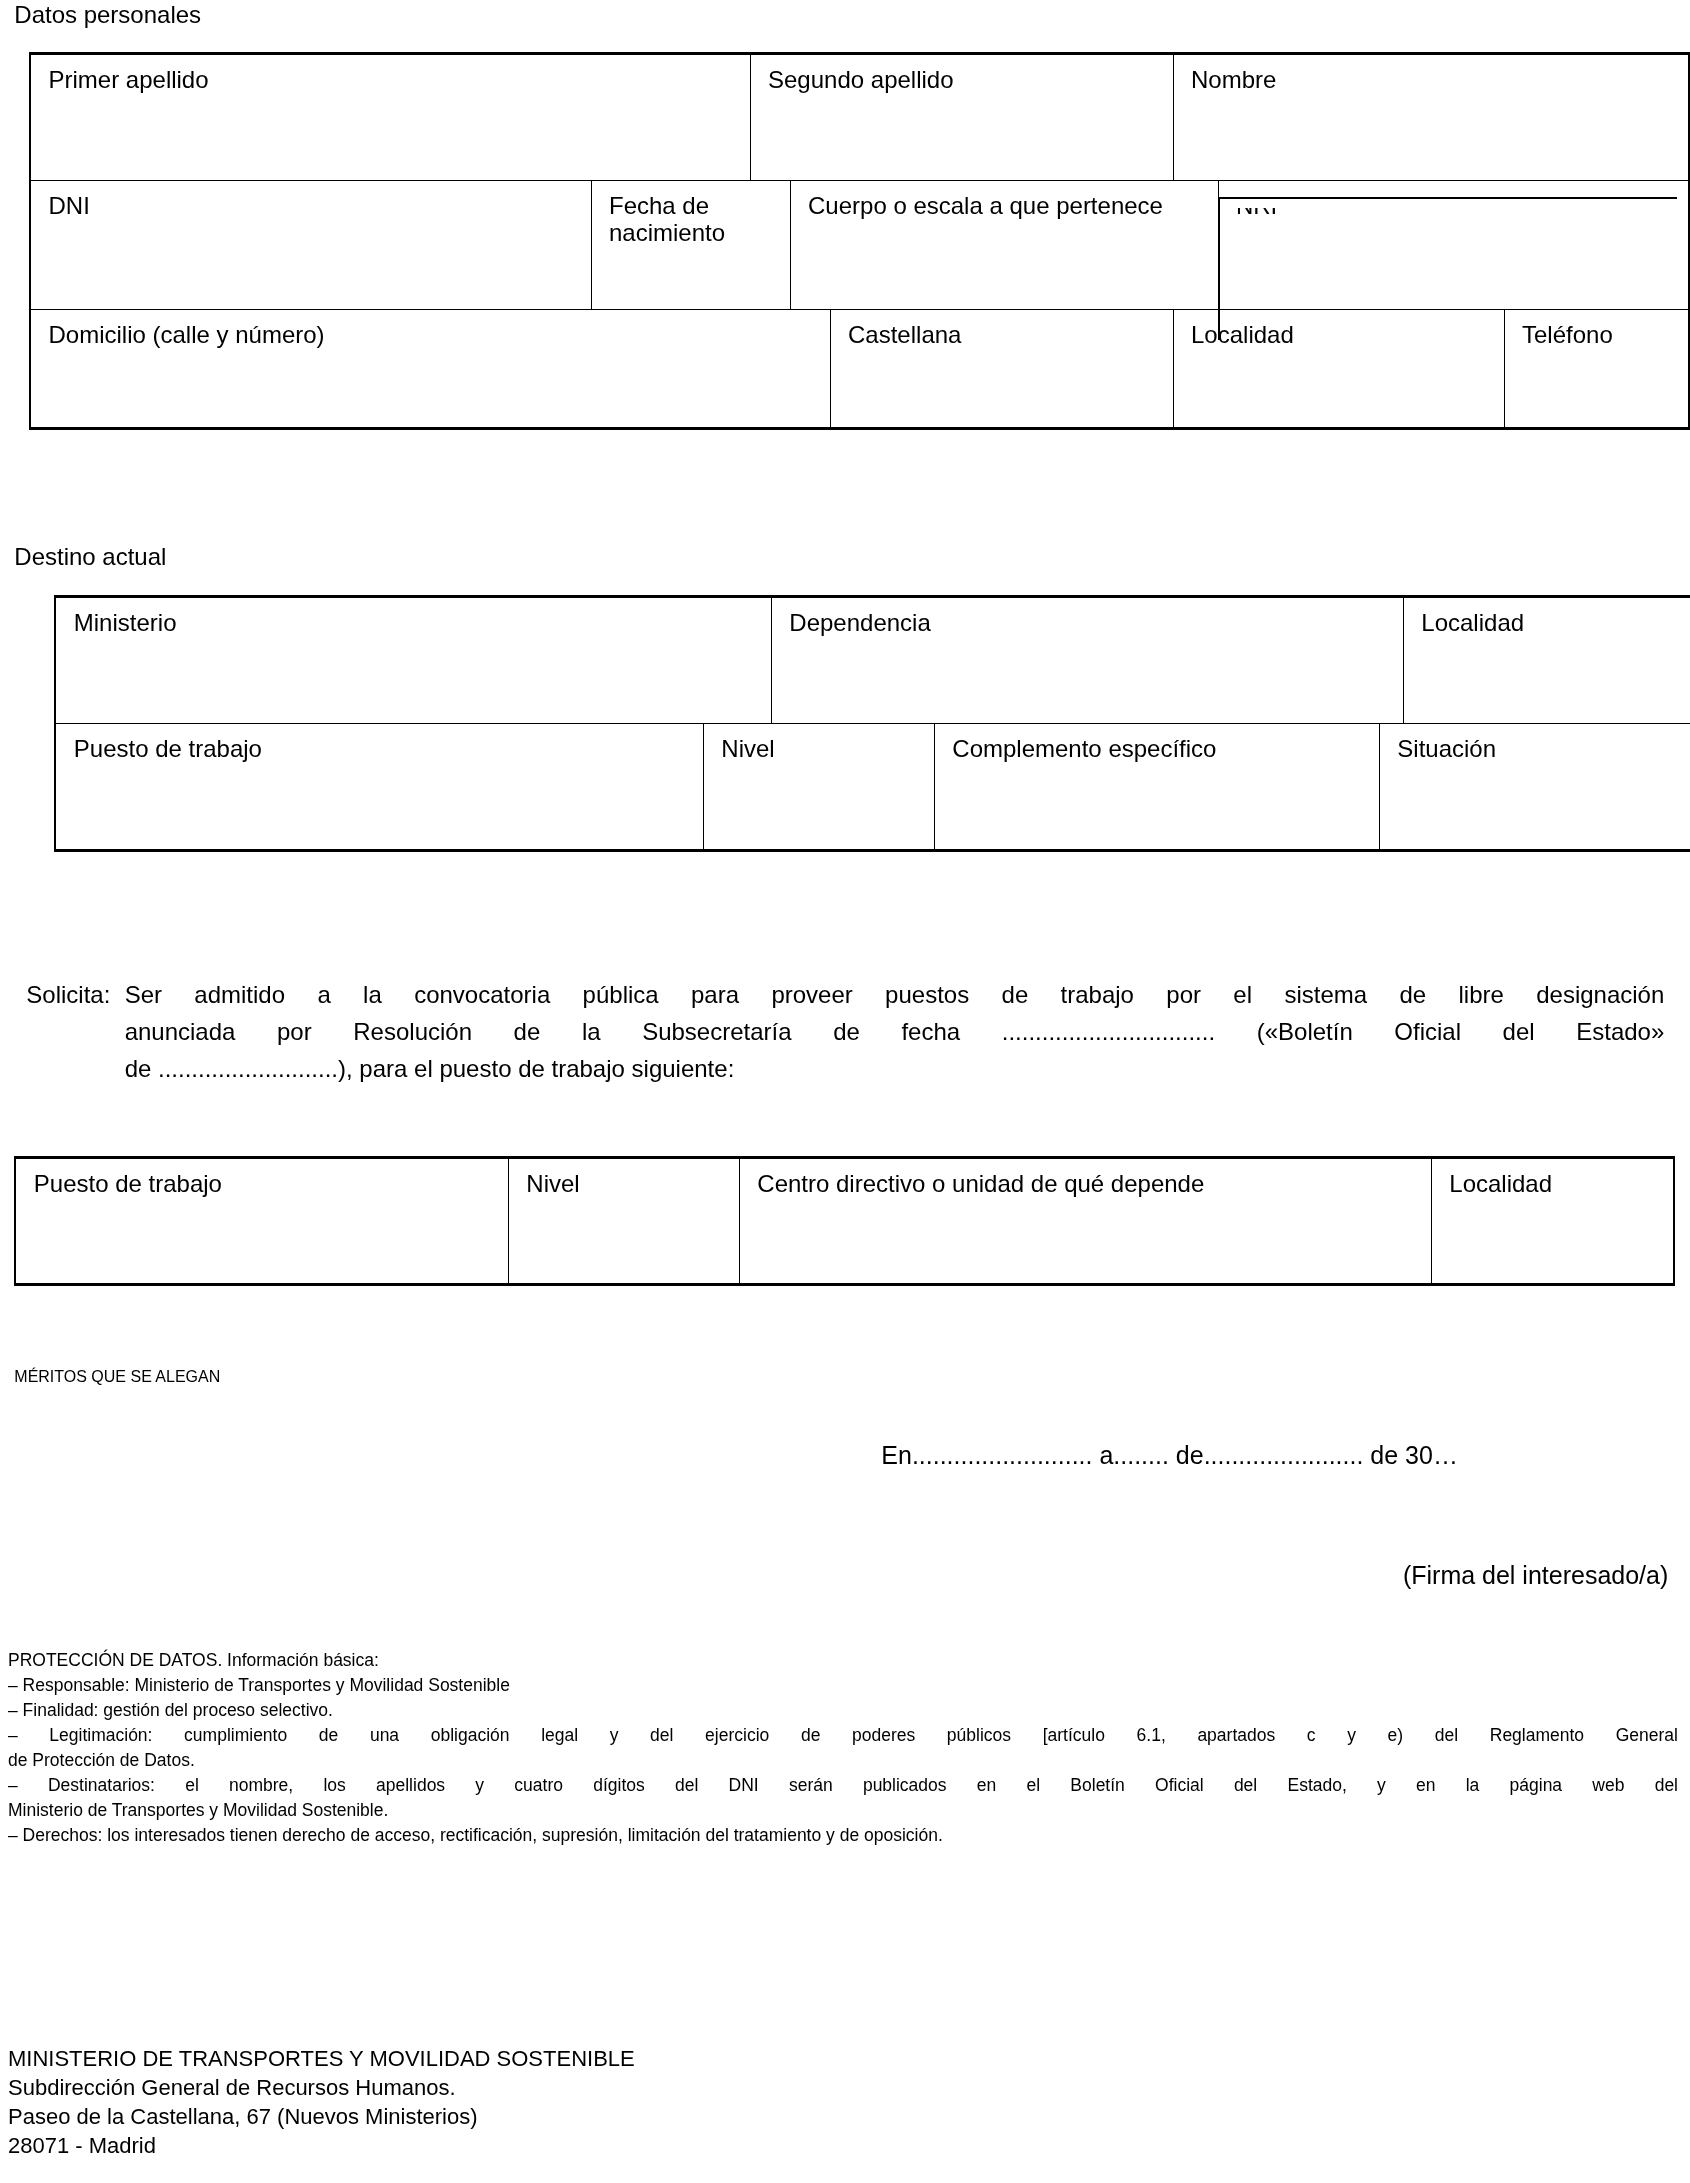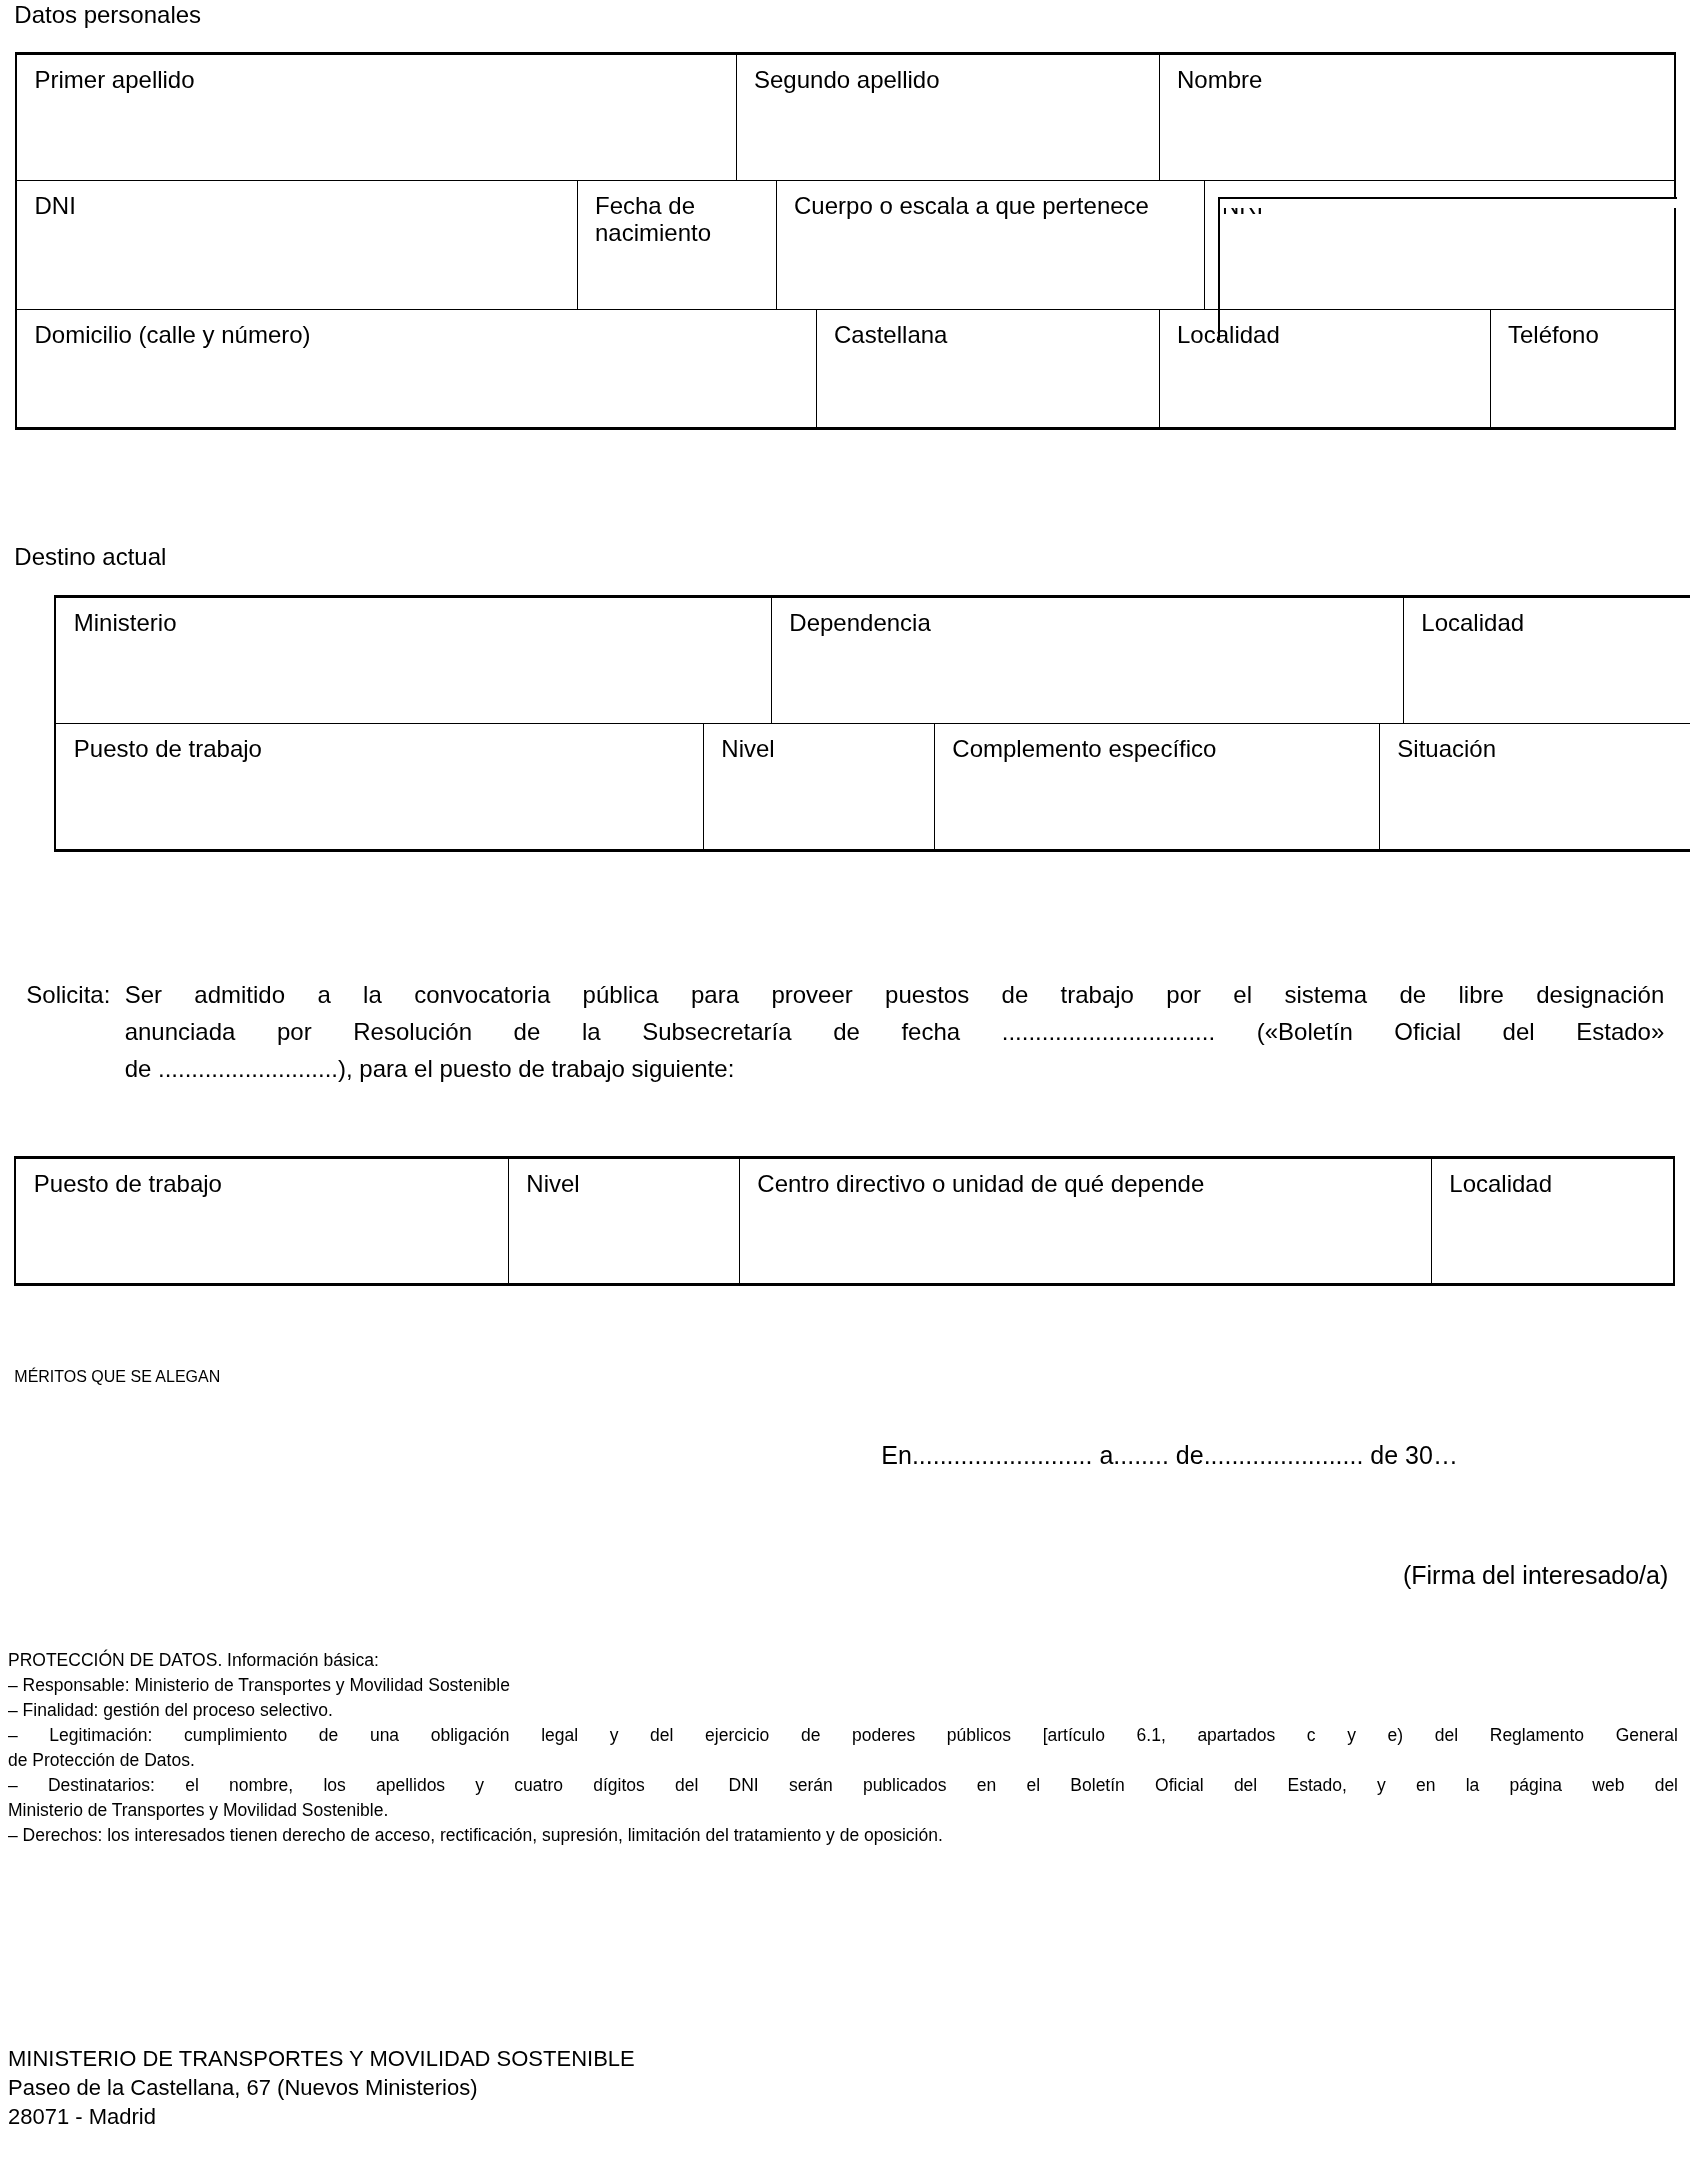--- a/index.html
+++ b/index.html
@@ -124,21 +124,21 @@
 </style>
 </head>
 <body>
 
 <div class="page">
 
   <div class="abs" style="left:14.3px; top:0px;">
     <div class="caption">Datos personales</div>
   </div>
 
-  <div class="abs" style="left:15px; top:52px;">
+  <div class="abs" style="left:29px; top:52px;">
     <table class="form-table">
       <colgroup>
         <col style="width:561px">
         <col style="width:159px">
         <col style="width:40px">
         <col style="width:40px">
         <col style="width:140px">
         <col style="width:203px">
         <col style="width:45px">
         <col style="width:286px">
@@ -298,19 +298,20 @@
       <p>de Protección de Datos.</p>
       <p class="just" style="text-align-last:justify;">–  Destinatarios: el nombre, los apellidos y cuatro dígitos del DNI serán publicados en el Boletín Oficial del Estado, y en la página web del</p>
       <p>Ministerio de Transportes y Movilidad Sostenible.</p>
       <p>–  Derechos: los interesados tienen derecho de acceso, rectificación, supresión, limitación del tratamiento y de oposición.</p>
     </div>
   </div>
 
   <div class="abs" style="left:8px; top:2044px;">
     <div class="footer-address">
       <div>MINISTERIO DE TRANSPORTES Y MOVILIDAD SOSTENIBLE</div>
+      <div>Subdirección General de Recursos Humanos.</div>
       <div>Paseo de la Castellana, 67 (Nuevos Ministerios)</div>
       <div>28071 - Madrid</div>
     </div>
   </div>
 
 </div>
 
 
 </body></html>

